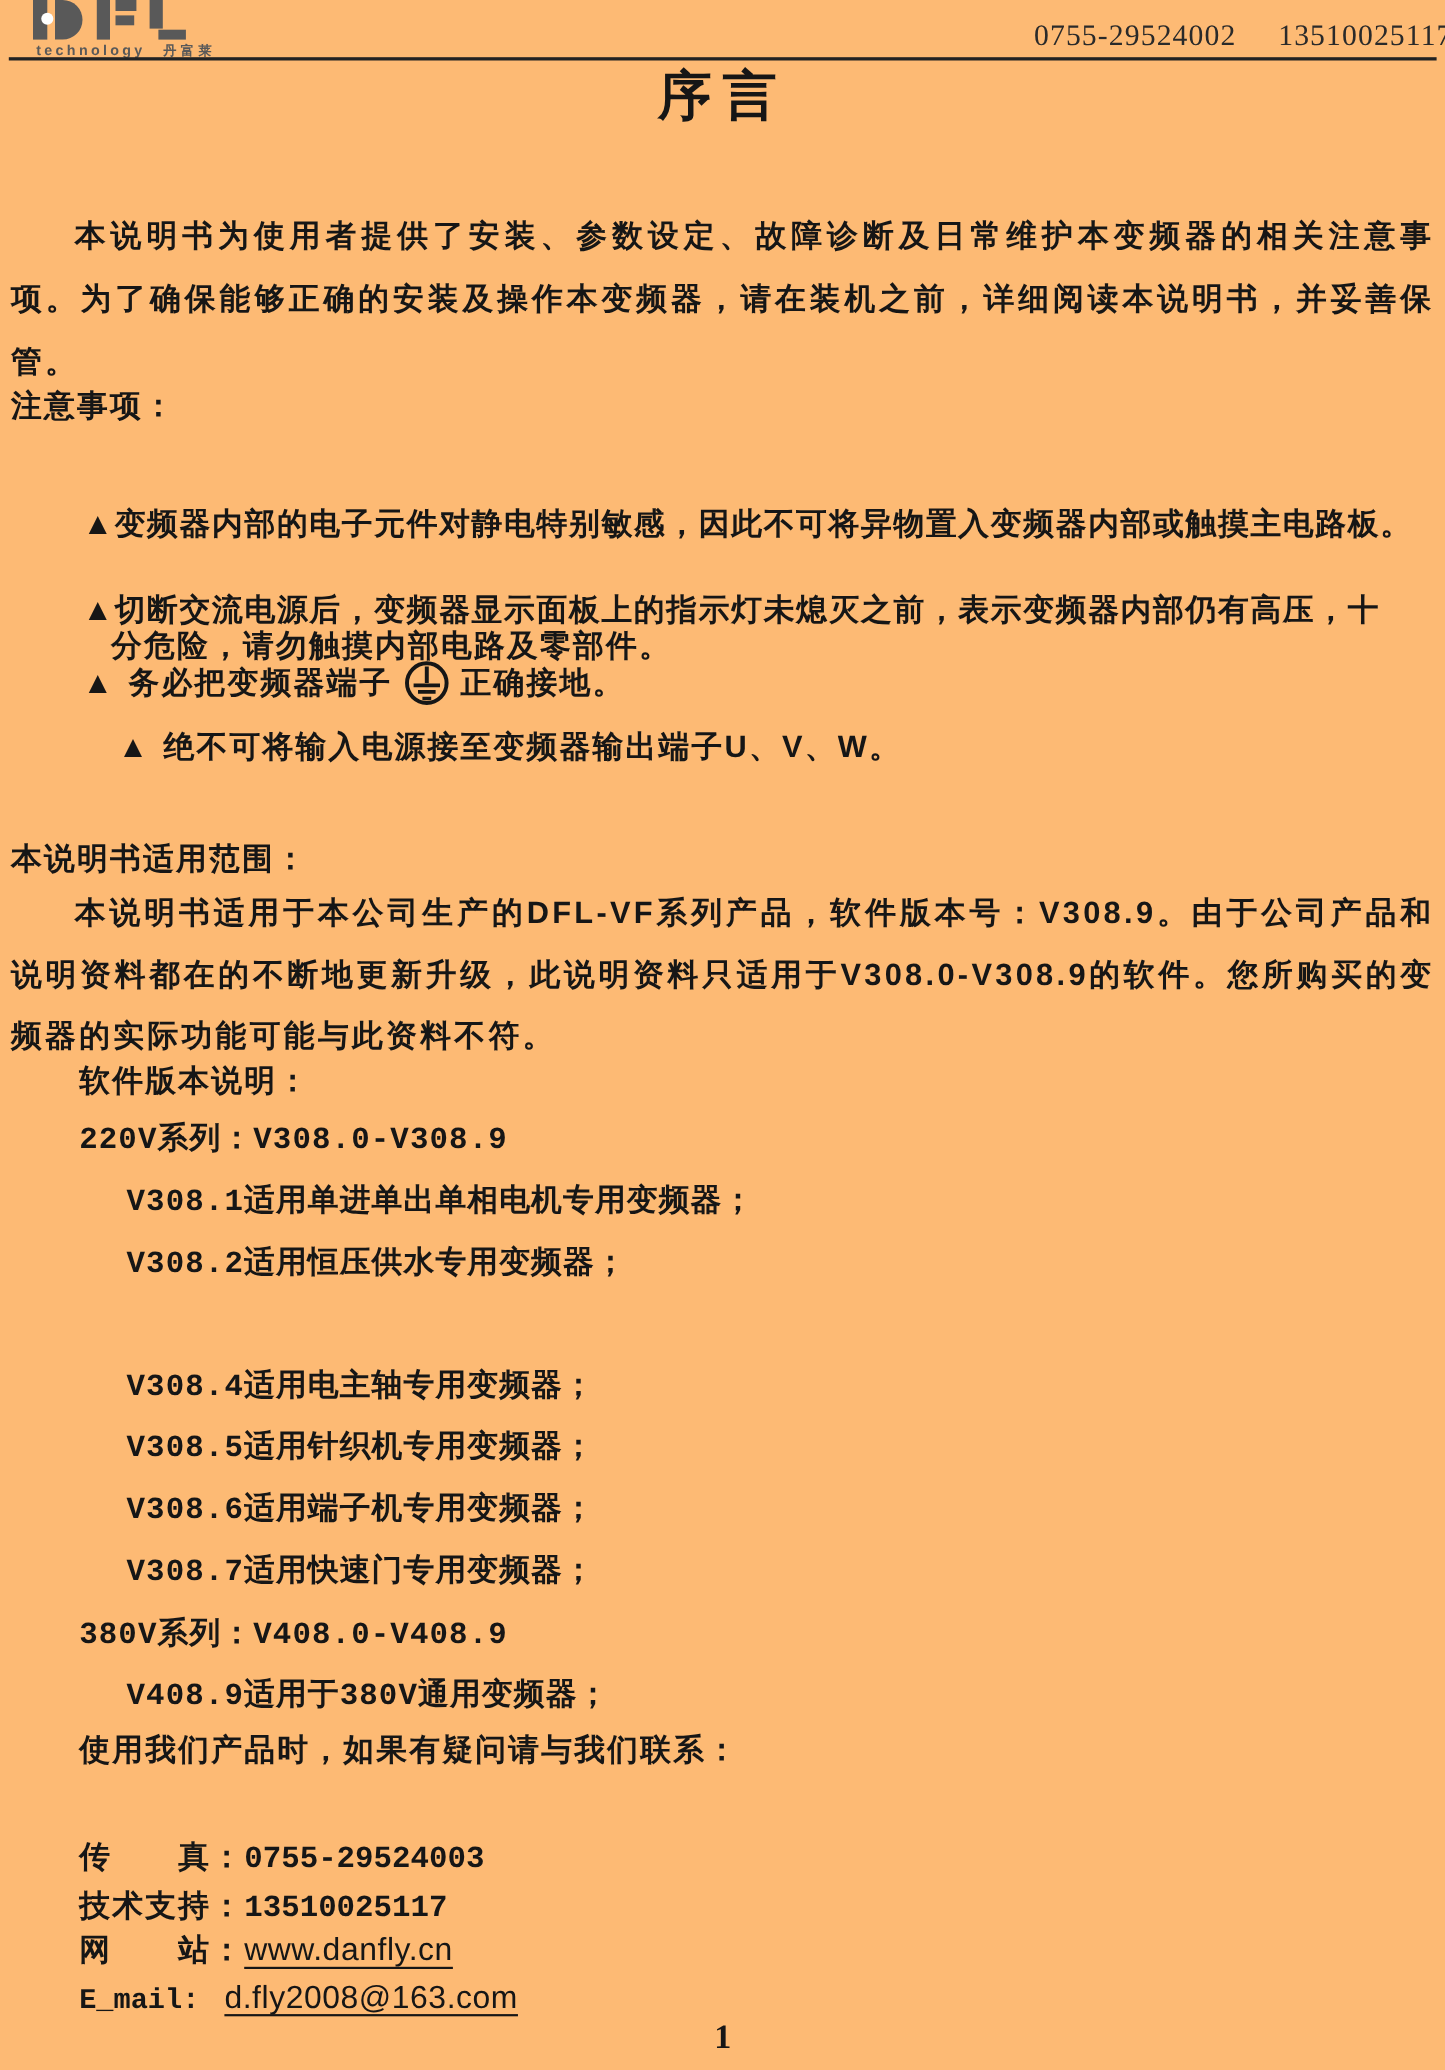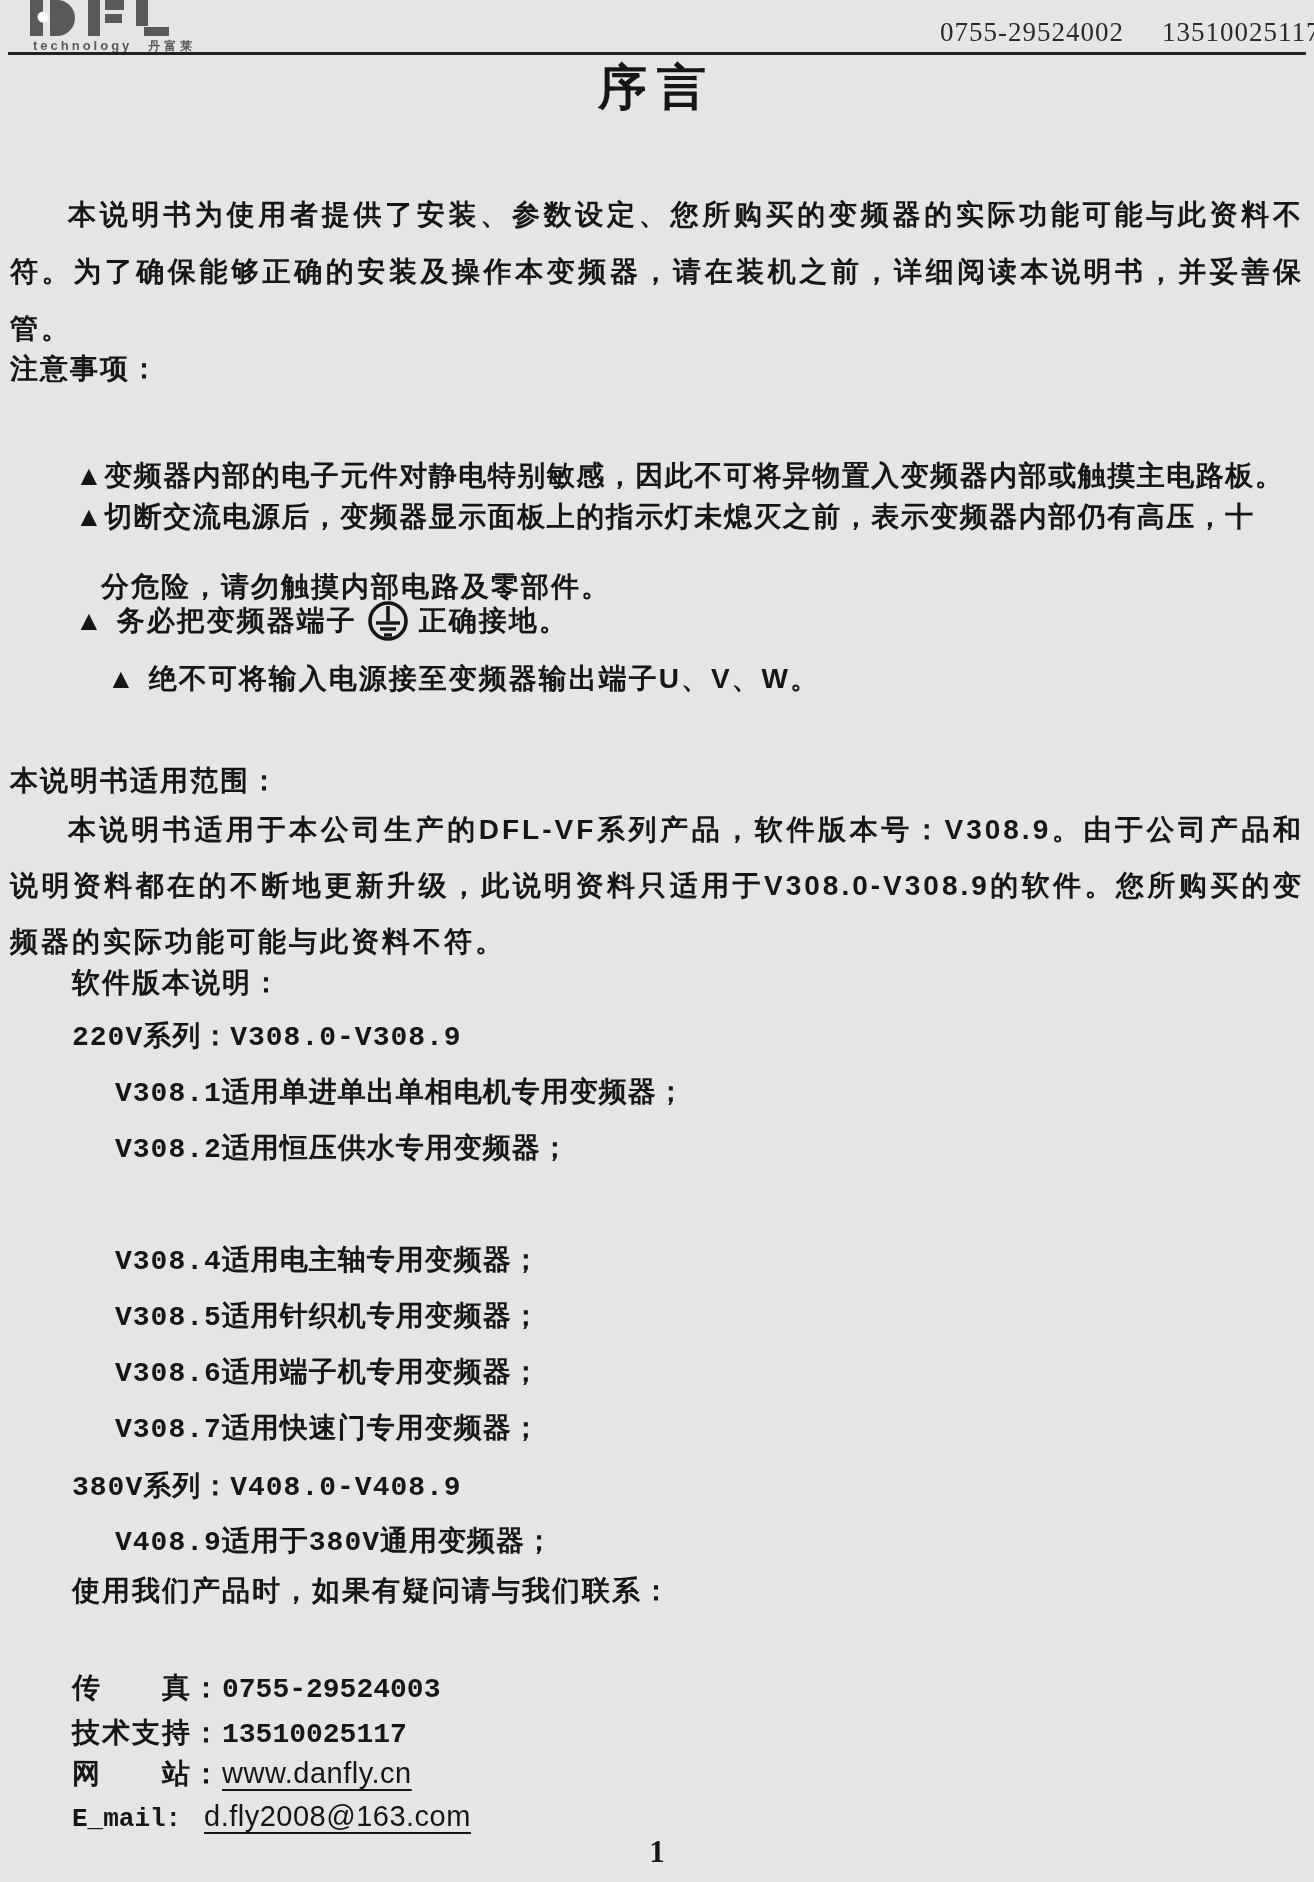--- a/index.html
+++ b/index.html
@@ -1,20 +1,20 @@
 <!DOCTYPE html>
 <html><head>
 <meta charset="utf-8">
 <style>
   html,body{margin:0;padding:0;background:#ffffff;}
   .page{
     position:relative;
     width:1314px;
     height:1882px;
-    background:#e5e5e5;
+    background:#fdba74;
     color:#161616;
     font-family:"Liberation Sans",sans-serif;
     overflow:hidden;
   }
   .abs{position:absolute;}
   
   .logo{top:0;left:30px;}
   .logo-sub{top:38px;left:33px;font-size:13px;font-weight:700;color:#595959;letter-spacing:3px;white-space:nowrap;}
   .logo-sub-cn{margin-left:16px;letter-spacing:4px;font-size:12px;}
   .hdr-num{top:17px;font-family:"Liberation Serif",serif;font-size:27px;font-weight:400;letter-spacing:1px;color:#2a2a2a;white-space:nowrap;}
@@ -30,21 +30,21 @@
   .para{font-weight:700;font-size:28px;letter-spacing:3px;line-height:57px;
     text-align:justify;text-indent:58px;white-space:normal;}
   
   .intro{top:186px;left:10px;width:1294px;}
   .scope-h{top:764px;left:10px;}
   .scope-p{top:802px;left:10px;width:1294px;line-height:56px;}
   
   .notice-h{top:352px;left:10px;}
   .b1{top:404px;left:75px;}
   .b2{top:459px;left:75px;letter-spacing:1.5px;}
-  .b3a{top:500px;left:75px;letter-spacing:1.5px;}
+  .b3a{top:538px;left:75px;letter-spacing:1.5px;}
   .b3b{top:570px;left:101px;}
   .b4{top:598px;left:75px;display:flex;align-items:center;}
   .b5{top:662px;left:75px;margin-left:32px;}
   .tri{display:inline-block;}
   .sp .tri{margin-right:12px;}
   .earth-icon{margin:0 10px;display:inline-block;vertical-align:middle;}
   
   .sw-h{top:966px;left:72px;}
   .s220{top:1021px;left:72px;}
   .sw-item{left:115px;}
@@ -86,21 +86,21 @@
   </div>
   <div class="abs logo-sub">
     <span>technology</span><span class="logo-sub-cn">丹富莱</span>
   </div>
   <div class="abs hdr-num hdr-phone">0755-29524002</div>
   <div class="abs hdr-num hdr-mobile">13510025117</div>
   <div class="abs hline"></div>
 
   <div class="abs title">序言</div>
 
-  <div class="abs intro para">本说明书为使用者提供了安装、参数设定、您所购买的变频器的实际功能可能与此资料不符。为了确保能够正确的安装及操作本变频器，请在装机之前，详细阅读本说明书，并妥善保管。</div>
+  <div class="abs intro para">本说明书为使用者提供了安装、参数设定、故障诊断及日常维护本变频器的相关注意事项。为了确保能够正确的安装及操作本变频器，请在装机之前，详细阅读本说明书，并妥善保管。</div>
 
   <div class="abs cn notice-h">注意事项：</div>
 
 
   <div class="abs cn b2">
     <span class="tri">▲</span><span>变频器内部的电子元件对静电特别敏感，因此不可将异物置入变频器内部或触摸主电路板。</span>
   </div>
 
   <div class="abs cn b3a">
     <span class="tri">▲</span><span>切断交流电源后，变频器显示面板上的指示灯未熄灭之前，表示变频器内部仍有高压，十</span>

